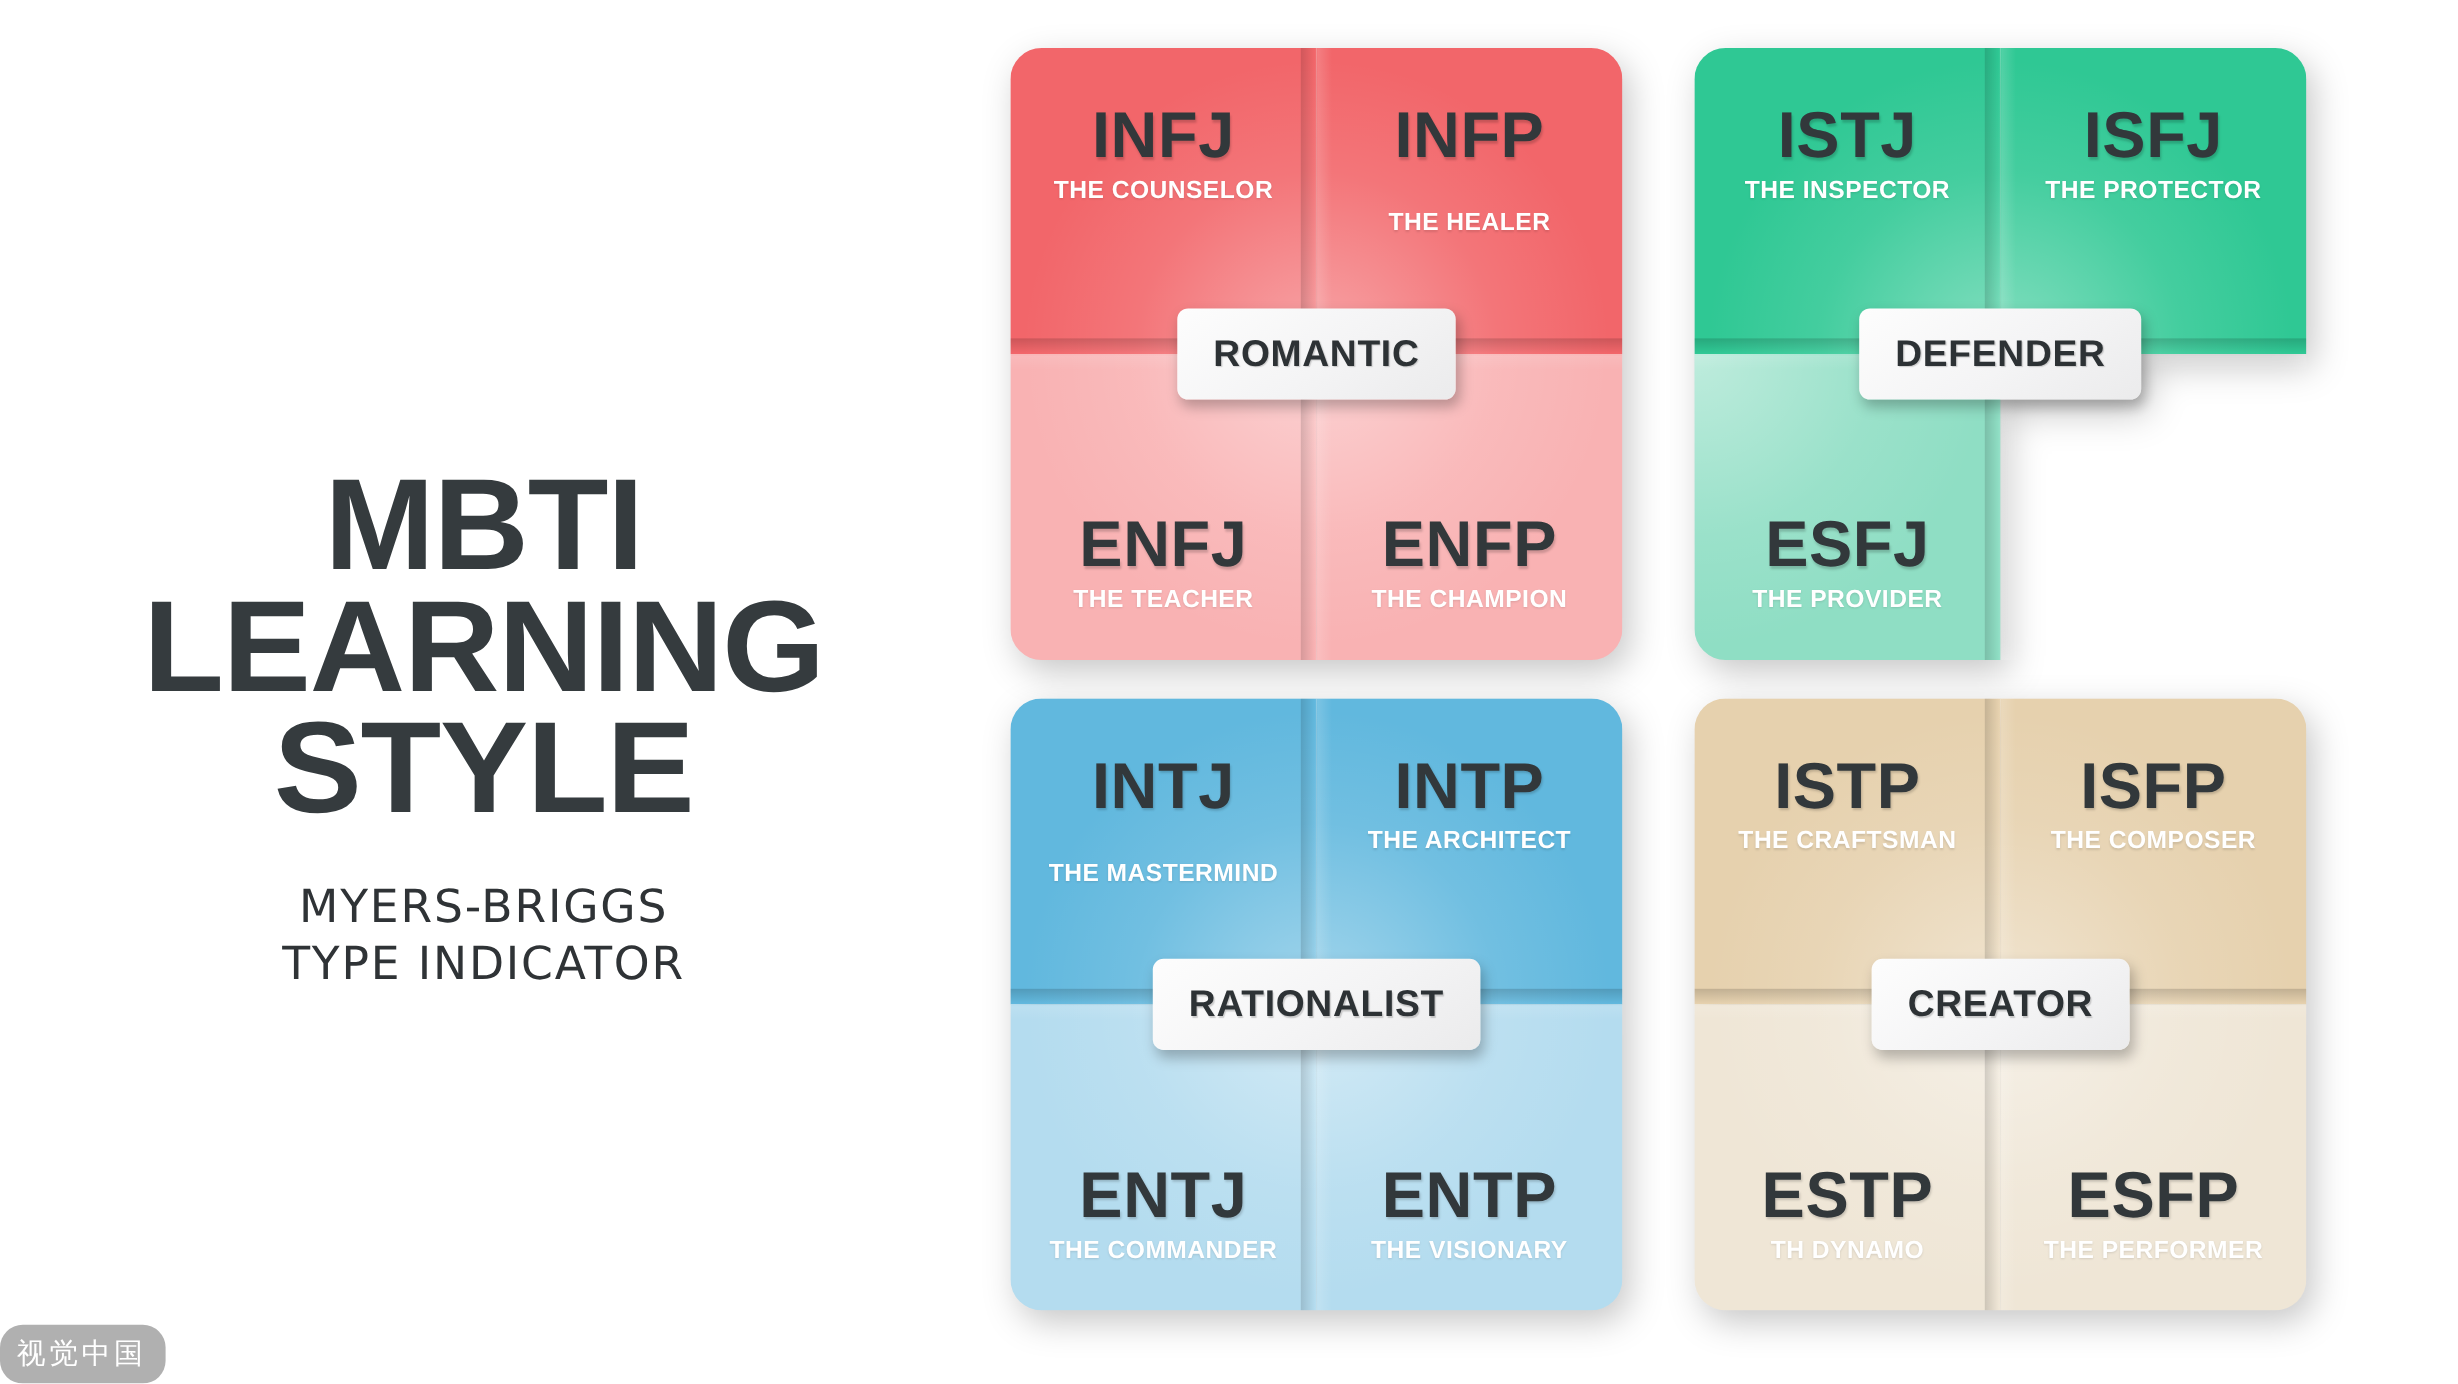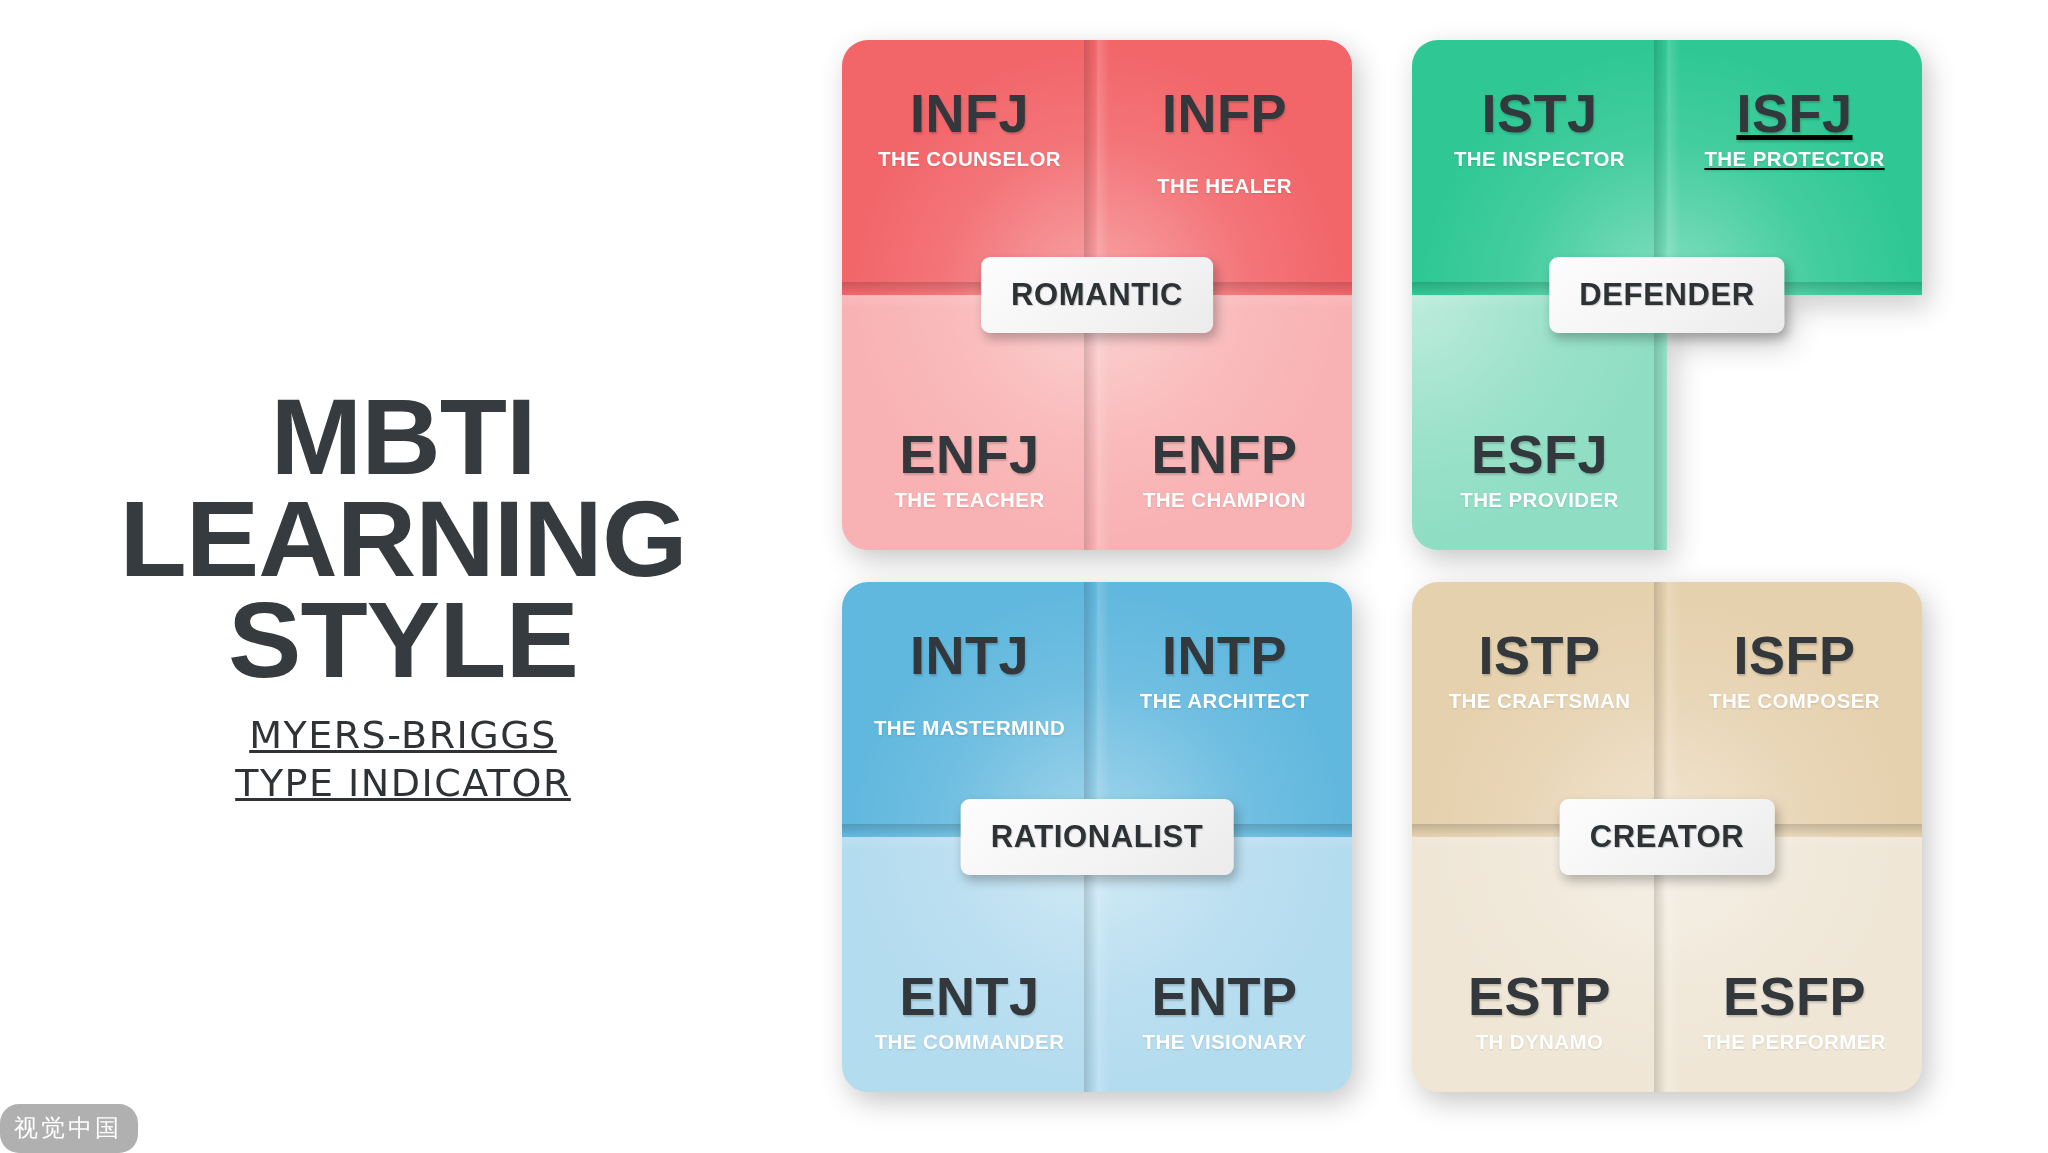--- a/index.html
+++ b/index.html
@@ -24,29 +24,28 @@
     font-weight:bold;
     font-size:108px;
     line-height:0.94;
     letter-spacing:-1px;
     color:#353b3e;
     text-transform:uppercase;
     transform:scaleX(1.02);
   }
   .title-main div{ display:block; }
   .title-sub{
-    margin-top:20px;
+    margin-top:40px;
     font-family:"DejaVu Sans", sans-serif;
     font-weight:normal;
     font-size:38px;
     line-height:1.28;
     letter-spacing:1.5px;
     color:#2f3336;
     text-transform:uppercase;
-    text-decoration:underline;
   }
   .title-sub div{ display:block; }
 
   
   .board{
     position:absolute;
     left:842px; top:40px;
     width:1160px; height:1056px;
     display:grid;
     grid-template-columns:510px 510px;
@@ -194,21 +193,21 @@
       <span>ROMANTIC</span>
     </div>
   </div>
 
   <div class="group">
     <div class="group-inner">
       <div class="cell" style="background: radial-gradient(at right bottom, rgba(255, 255, 255, 0.42) 0%, rgba(255, 255, 255, 0.1) 42%, rgba(255, 255, 255, 0) 68%), rgb(47, 200, 148);">
         <div class="code">ISTJ</div>
         <div class="role">THE INSPECTOR</div>
       </div>
-      <div class="cell" style="background: radial-gradient(at left bottom, rgba(255, 255, 255, 0.42) 0%, rgba(255, 255, 255, 0.1) 42%, rgba(255, 255, 255, 0) 68%), rgb(47, 200, 148); text-decoration: underline;">
+      <div class="cell" style="background: radial-gradient(at left bottom, rgba(255, 255, 255, 0.42) 0%, rgba(255, 255, 255, 0.1) 42%, rgba(255, 255, 255, 0) 68%), rgb(47, 200, 148);">
         <div class="code">ISFJ</div>
         <div class="role">THE PROTECTOR</div>
       </div>
       <div class="cell bottom" style="background: radial-gradient(at left top, rgba(255, 255, 255, 0.42) 0%, rgba(255, 255, 255, 0.1) 42%, rgba(255, 255, 255, 0) 68%), rgb(143, 222, 196);">
         <div class="code">ESFJ</div>
         <div class="role">THE PROVIDER</div>
       </div>
       <div class="fold-v"></div>
       <div class="fold-h"></div>
     </div>

